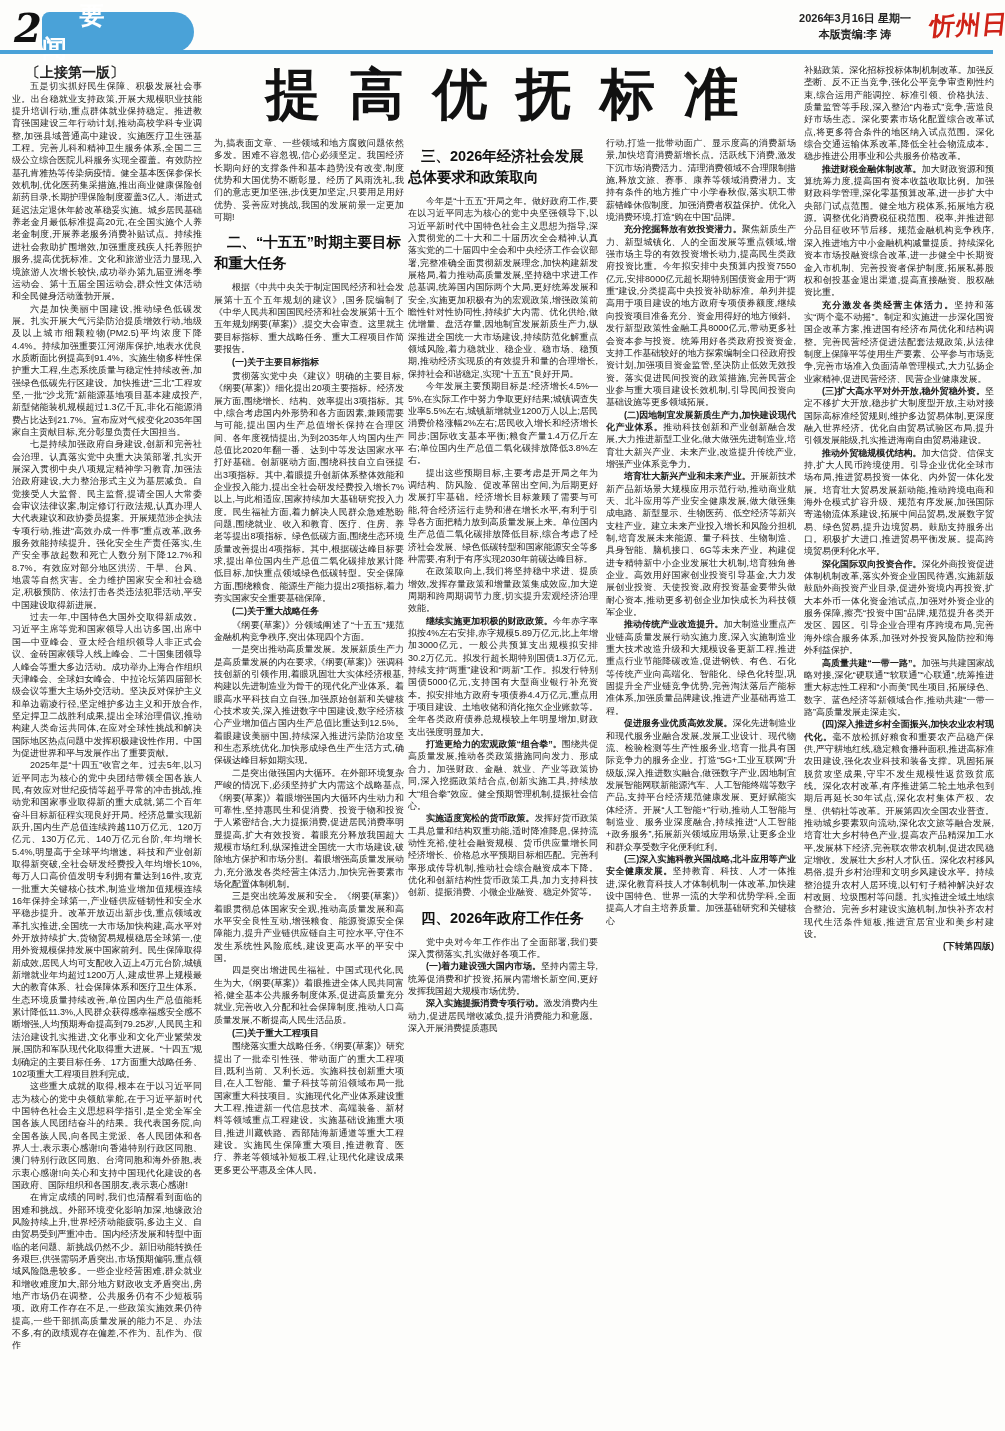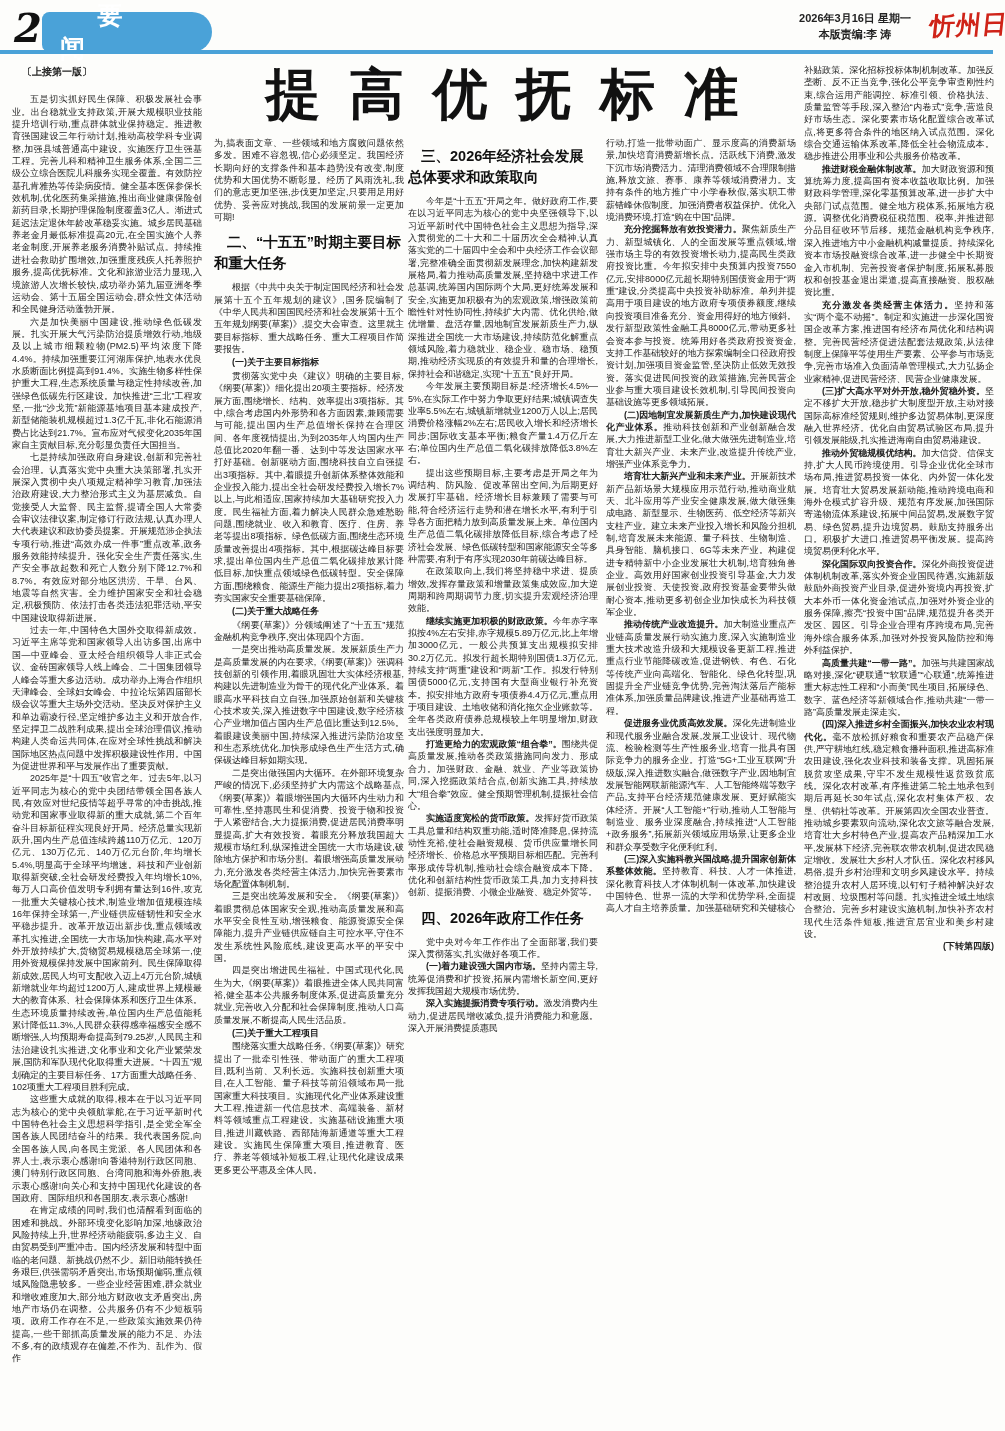--- a/index.html
+++ b/index.html
@@ -3,38 +3,38 @@
 <meta charset="utf-8">
 <style>
   html,body{margin:0;padding:0;background:#e8e8e4;}
   #paper{position:relative;width:1005px;height:1431px;background:#fdfdfb;margin:0 auto;overflow:hidden;
          font-family:"Liberation Sans",sans-serif;color:#1c1c1c;}
   
   #page-num{position:absolute;left:14px;top:4px;font-family:"DejaVu Serif",serif;
             font-size:40px;font-weight:bold;font-style:italic;color:#111;}
   #section-tab{position:absolute;left:42px;top:12px;width:152px;height:40px;background:#4aa2d8;
                border-radius:8px 22px 22px 8px;color:#fff;font-size:25px;font-weight:bold;
-               display:flex;align-items:center;justify-content:center;letter-spacing:1.5em;text-indent:1.5em;padding-left:18px;}
+               display:flex;align-items:center;justify-content:center;letter-spacing:1.5em;text-indent:1.5em;}
   #header-rule{position:absolute;left:0;top:50px;width:993px;height:4px;background:#4aa2d8;}
   #date-block{position:absolute;left:780px;top:10px;width:150px;text-align:center;
               font-size:11px;font-weight:bold;line-height:16px;color:#222;}
   #masthead{position:absolute;left:930px;top:8px;font-family:"DejaVu Serif",serif;
             font-size:25px;font-weight:bold;color:#cf2318;transform:skewX(-8deg) rotate(-2deg);
             letter-spacing:1px;white-space:nowrap;}
   
   #headline{position:absolute;left:206px;top:56px;width:592px;height:78px;
             display:flex;align-items:center;justify-content:center;
             font-size:55px;font-weight:bold;color:#111;letter-spacing:.52em;text-indent:.52em;
             white-space:nowrap;}
   
   .col{position:absolute;width:190px;overflow:hidden;text-align:justify;
        font-size:9px;line-height:12.35px;color:#222;}
   .col p{margin:0;text-indent:2em;}
   .col p.noind{text-indent:0;}
-  .col p.cont{font-weight:bold;text-indent:1em;font-size:10px;margin:2px 0 15px;}
+  .col p.cont{font-weight:bold;text-indent:1em;font-size:14px;margin:2px 0 2px;}
   .col h2.sec{font-size:14.5px;line-height:21px;font-weight:bold;color:#111;
               margin:9px 0 7px;text-indent:.9em;text-align:left;}
   .col p.sub{font-weight:bold;margin:1px 0;}
   .col p b{font-weight:bold;}
   .col p.right{text-align:right;text-indent:0;font-weight:bold;}
   #col1,#col5{top:64px;height:1360px;}
   #col2,#col3,#col4{top:137px;height:1287px;}
   #col1{left:12px;} #col2{left:214px;} #col3{left:408px;} #col4{left:606px;} #col5{left:804px;}
 </style>
 </head>
@@ -93,21 +93,21 @@
       <p><b>(一)着力建设强大国内市场。</b>坚持内需主导,统筹促消费和扩投资,拓展内需增长新空间,更好发挥我国超大规模市场优势。</p>
       <p><b>深入实施提振消费专项行动。</b>激发消费内生动力,促进居民增收减负,提升消费能力和意愿。深入开展消费提质惠民</p>
     </div>
   <div class="col" id="col4">
       <p class="noind">行动,打造一批带动面广、显示度高的消费新场景,加快培育消费新增长点。活跃线下消费,激发下沉市场消费活力。清理消费领域不合理限制措施,释放文旅、赛事、康养等领域消费潜力。支持有条件的地方推广中小学春秋假,落实职工带薪错峰休假制度。加强消费者权益保护。优化入境消费环境,打造“购在中国”品牌。</p>
       <p><b>充分挖掘释放有效投资潜力。</b>聚焦新质生产力、新型城镇化、人的全面发展等重点领域,增强市场主导的有效投资增长动力,提高民生类政府投资比重。今年拟安排中央预算内投资7550亿元,安排8000亿元超长期特别国债资金用于“两重”建设,分类提高中央投资补助标准。单列并提高用于项目建设的地方政府专项债券额度,继续向投资项目准备充分、资金用得好的地方倾斜。发行新型政策性金融工具8000亿元,带动更多社会资本参与投资。统筹用好各类政府投资资金,支持工作基础较好的地方探索编制全口径政府投资计划,加强项目资金监管,坚决防止低效无效投资。落实促进民间投资的政策措施,完善民营企业参与重大项目建设长效机制,引导民间投资向基础设施等更多领域拓展。</p>
       <p><b>(二)因地制宜发展新质生产力,加快建设现代化产业体系。</b>推动科技创新和产业创新融合发展,大力推进新型工业化,做大做强先进制造业,培育壮大新兴产业、未来产业,改造提升传统产业,增强产业体系竞争力。</p>
       <p><b>培育壮大新兴产业和未来产业。</b>开展新技术新产品新场景大规模应用示范行动,推动商业航天、北斗应用等产业安全健康发展,做大做强集成电路、新型显示、生物医药、低空经济等新兴支柱产业。建立未来产业投入增长和风险分担机制,培育发展未来能源、量子科技、生物制造、具身智能、脑机接口、6G等未来产业。构建促进专精特新中小企业发展壮大机制,培育独角兽企业。高效用好国家创业投资引导基金,大力发展创业投资、天使投资,政府投资基金要带头做耐心资本,推动更多初创企业加快成长为科技领军企业。</p>
       <p><b>推动传统产业改造提升。</b>加大制造业重点产业链高质量发展行动实施力度,深入实施制造业重大技术改造升级和大规模设备更新工程,推进重点行业节能降碳改造,促进钢铁、有色、石化等传统产业向高端化、智能化、绿色化转型,巩固提升全产业链竞争优势,完善淘汰落后产能标准体系,加强质量品牌建设,推进产业基础再造工程。</p>
       <p><b>促进服务业优质高效发展。</b>深化先进制造业和现代服务业融合发展,发展工业设计、现代物流、检验检测等生产性服务业,培育一批具有国际竞争力的服务企业。打造“5G+工业互联网”升级版,深入推进数实融合,做强数字产业,因地制宜发展智能网联新能源汽车、人工智能终端等数字产品,支持平台经济规范健康发展、更好赋能实体经济。开展“人工智能+”行动,推动人工智能与制造业、服务业深度融合,持续推进“人工智能+政务服务”,拓展新兴领域应用场景,让更多企业和群众享受数字化便利红利。</p>
-      <p><b>(三)深入实施科教兴国战略,提升国家创新体系整体效能。</b>坚持教育、科技、人才一体推进,深化教育科技人才体制机制一体改革,加快建设中国特色、世界一流的大学和优势学科,全面提高人才自主培养质量。加强基础研究和关键核心</p>
+      <p><b>(三)深入实施科教兴国战略,北斗应用等产业安全健康发展。</b>坚持教育、科技、人才一体推进,深化教育科技人才体制机制一体改革,加快建设中国特色、世界一流的大学和优势学科,全面提高人才自主培养质量。加强基础研究和关键核心</p>
     </div>
   <div class="col" id="col5">
       <p class="noind">补贴政策。深化招标投标体制机制改革。加强反垄断、反不正当竞争,强化公平竞争审查刚性约束,综合运用产能调控、标准引领、价格执法、质量监管等手段,深入整治“内卷式”竞争,营造良好市场生态。深化要素市场化配置综合改革试点,将更多符合条件的地区纳入试点范围。深化综合交通运输体系改革,降低全社会物流成本。稳步推进公用事业和公共服务价格改革。</p>
       <p><b>推进财税金融体制改革。</b>加大财政资源和预算统筹力度,提高国有资本收益收取比例。加强财政科学管理,深化零基预算改革,进一步扩大中央部门试点范围。健全地方税体系,拓展地方税源。调整优化消费税征税范围、税率,并推进部分品目征收环节后移。规范金融机构竞争秩序,深入推进地方中小金融机构减量提质。持续深化资本市场投融资综合改革,进一步健全中长期资金入市机制、完善投资者保护制度,拓展私募股权和创投基金退出渠道,提高直接融资、股权融资比重。</p>
       <p><b>充分激发各类经营主体活力。</b>坚持和落实“两个毫不动摇”。制定和实施进一步深化国资国企改革方案,推进国有经济布局优化和结构调整。完善民营经济促进法配套法规政策,从法律制度上保障平等使用生产要素、公平参与市场竞争,完善市场准入负面清单管理模式,大力弘扬企业家精神,促进民营经济、民营企业健康发展。</p>
       <p><b>(三)扩大高水平对外开放,稳外贸稳外资。</b>坚定不移扩大开放,稳步扩大制度型开放,主动对接国际高标准经贸规则,维护多边贸易体制,更深度融入世界经济。优化自由贸易试验区布局,提升引领发展能级,扎实推进海南自由贸易港建设。</p>
       <p><b>推动外贸稳规模优结构。</b>加大信贷、信保支持,扩大人民币跨境使用。引导企业优化全球市场布局,推进贸易投资一体化、内外贸一体化发展。培育壮大贸易发展新动能,推动跨境电商和海外仓模式扩容升级、规范有序发展,加强国际寄递物流体系建设,拓展中间品贸易,发展数字贸易、绿色贸易,提升边境贸易。鼓励支持服务出口。积极扩大进口,推进贸易平衡发展。提高跨境贸易便利化水平。</p>
       <p><b>深化国际双向投资合作。</b>深化外商投资促进体制机制改革,落实外资企业国民待遇,实施新版鼓励外商投资产业目录,促进外资境内再投资,扩大本外币一体化资金池试点,加强对外资企业的服务保障,擦亮“投资中国”品牌,规范提升各类开发区、园区。引导企业合理有序跨境布局,完善海外综合服务体系,加强对外投资风险防控和海外利益保护。</p>
       <p><b>高质量共建“一带一路”。</b>加强与共建国家战略对接,深化“硬联通”“软联通”“心联通”,统筹推进重大标志性工程和“小而美”民生项目,拓展绿色、数字、蓝色经济等新领域合作,推动共建“一带一路”高质量发展走深走实。</p>
       <p><b>(四)深入推进乡村全面振兴,加快农业农村现代化。</b>毫不放松抓好粮食和重要农产品稳产保供,严守耕地红线,稳定粮食播种面积,推进高标准农田建设,强化农业科技和装备支撑。巩固拓展脱贫攻坚成果,守牢不发生规模性返贫致贫底线。深化农村改革,有序推进第二轮土地承包到期后再延长30年试点,深化农村集体产权、农垦、供销社等改革。开展第四次全国农业普查。推动城乡要素双向流动,深化农文旅等融合发展,培育壮大乡村特色产业,提高农产品精深加工水平,发展林下经济,完善联农带农机制,促进农民稳定增收。发展壮大乡村人才队伍。深化农村移风易俗,提升乡村治理和文明乡风建设水平。持续整治提升农村人居环境,以钉钉子精神解决好农村改厕、垃圾围村等问题。扎实推进全域土地综合整治。完善乡村建设实施机制,加快补齐农村现代生活条件短板,推进宜居宜业和美乡村建设。</p>

